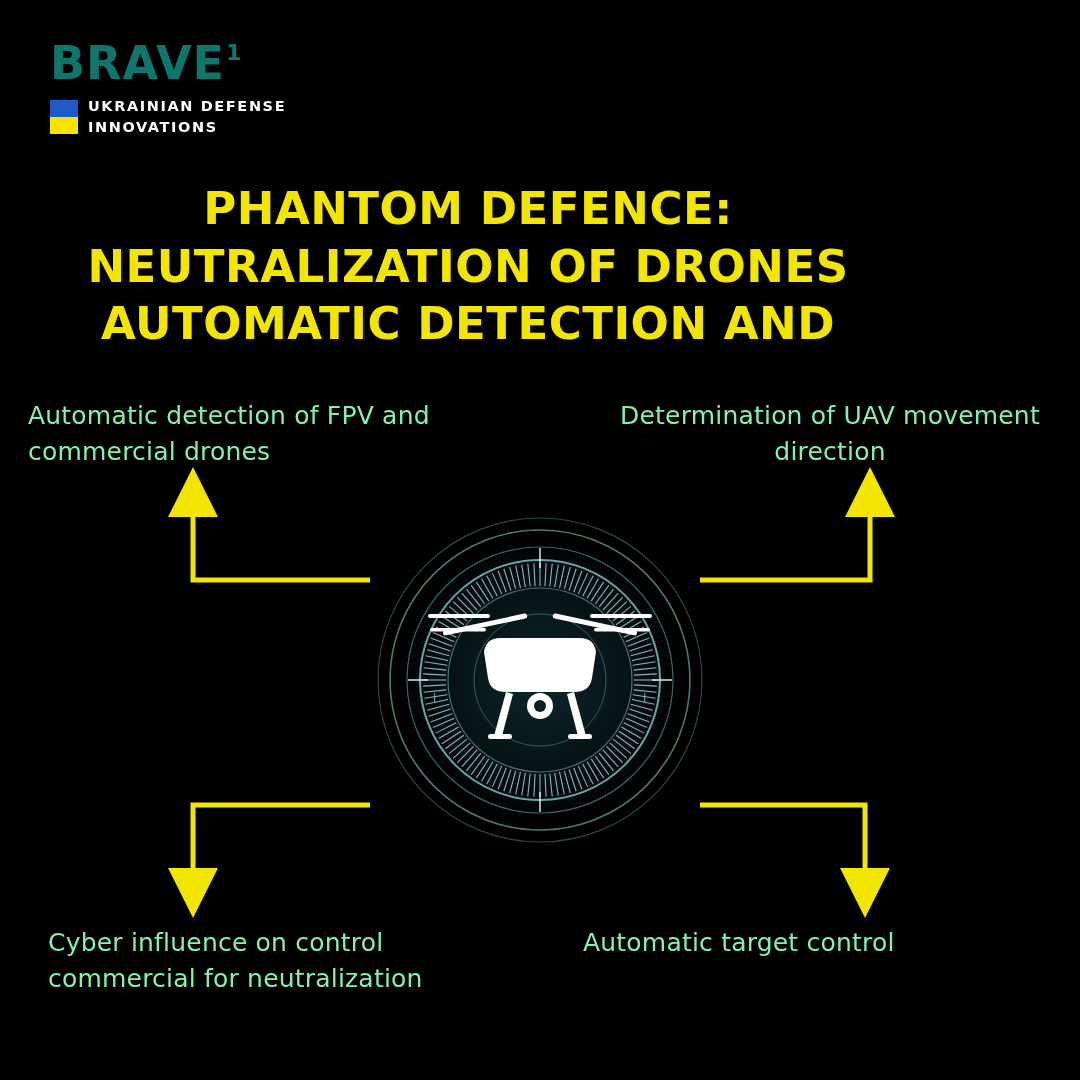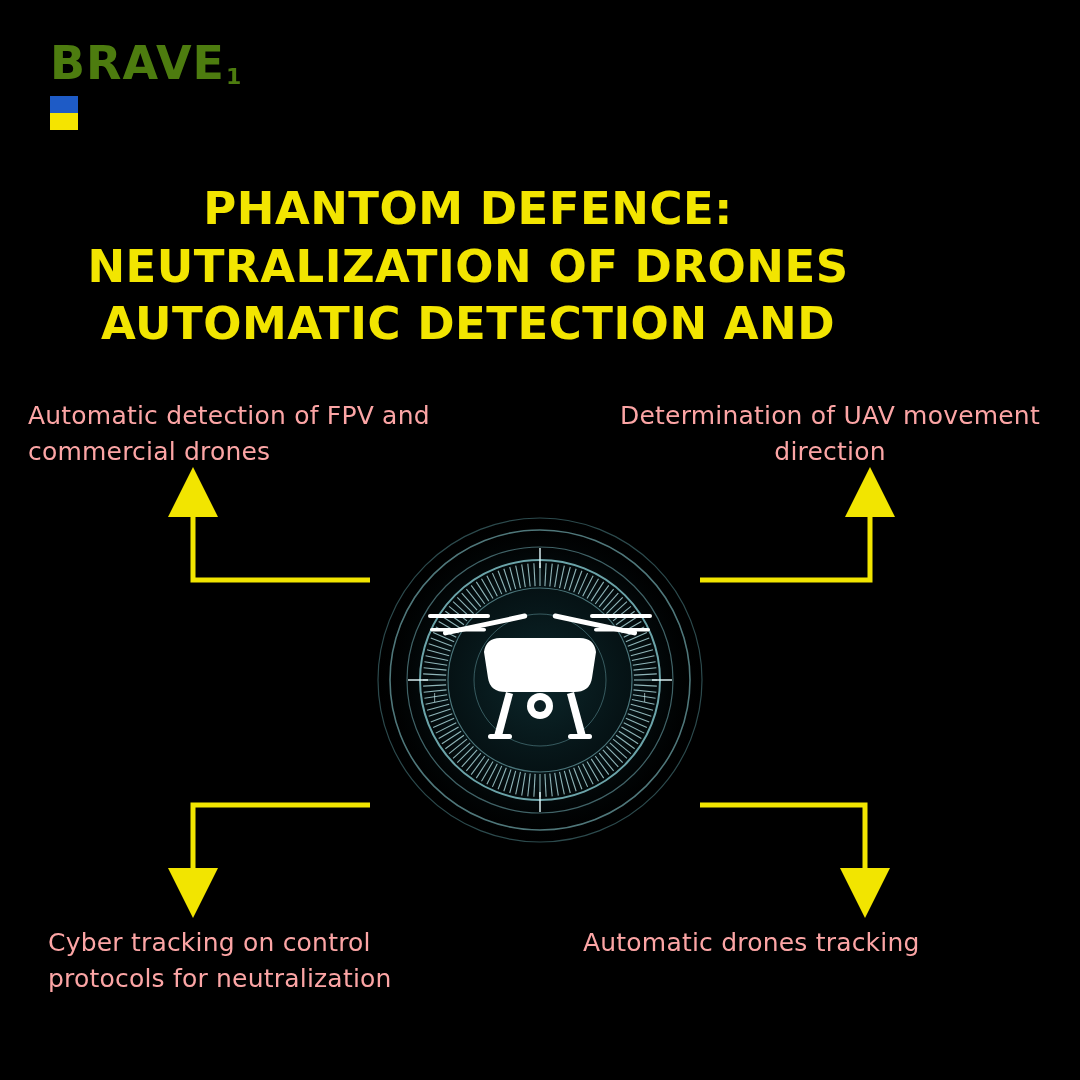--- a/index.html
+++ b/index.html
@@ -18,22 +18,22 @@
 
   
   .logo-block {
     position: absolute;
     left: 50px;
     top: 40px;
     width: 300px;
   }
   .logo-word {
     display: flex;
-    align-items: flex-end;
-    color: #4d7c0f;
+    align-items: flex-start;
+    color: #0f766e;
     font-family: "DejaVu Sans", sans-serif;
     font-weight: bold;
     font-size: 46px;
     letter-spacing: 1px;
     line-height: 1;
   }
   .logo-word .sup {
     font-size: 22px;
     line-height: 1;
     position: relative;
@@ -76,21 +76,21 @@
     font-size: 45px;
     line-height: 1.28;
     letter-spacing: 0.5px;
     text-transform: uppercase;
   }
   .title .line { display: block; white-space: nowrap; }
 
   
   .label {
     position: absolute;
-    color: #fca5a5;
+    color: #86efac;
     font-family: "DejaVu Sans", sans-serif;
     font-size: 25px;
     line-height: 1.42;
     letter-spacing: 0.2px;
   }
   .label-tl { left: 28px;  top: 398px;  width: 470px; }
   .label-tr { right: 40px; top: 398px;  width: 420px; text-align: center; }
   .label-bl { left: 48px;  top: 925px;  width: 400px; }
   .label-br { left: 583px; top: 925px;  width: 460px; }
 
@@ -120,33 +120,37 @@
   <div class="logo-block">
     <div class="logo-word">
       <span>BRAVE</span>
         <span class="sup">1</span>
     </div>
     <div class="logo-sub">
       <span class="flag">
         <span class="blue"></span>
           <span class="yellow"></span>
       </span>
+      <span class="logo-sub-text">
+        <span>UKRAINIAN DEFENSE</span><br>
+        <span>INNOVATIONS</span>
+      </span>
     </div>
   </div>
 
   <div class="title">
     <span class="line">PHANTOM DEFENCE:</span>
     <span class="line">NEUTRALIZATION OF DRONES</span>
     <span class="line">AUTOMATIC DETECTION AND</span>
   </div>
 
   <div class="label label-tl">Automatic detection of FPV and commercial drones</div>
   <div class="label label-tr">Determination of UAV movement direction</div>
-  <div class="label label-bl">Cyber tracking on control protocols for neutralization</div>
-  <div class="label label-br">Automatic drones tracking</div>
+  <div class="label label-bl">Cyber influence on control commercial for neutralization</div>
+  <div class="label label-br">Automatic target control</div>
 
   <svg class="arrows" viewBox="0 0 1080 1080">
     <defs>
       <marker id="ah" markerWidth="10" markerHeight="10" refX="5" refY="5" orient="auto">
         <path d="M0,0 L10,5 L0,10 z" fill="#f2e500"></path>
       </marker>
     </defs>
 
     <path d="M370,580 L193,580 L193,492" fill="none" stroke="#f2e500" stroke-width="5" marker-end="url(#ah)"></path>
 

